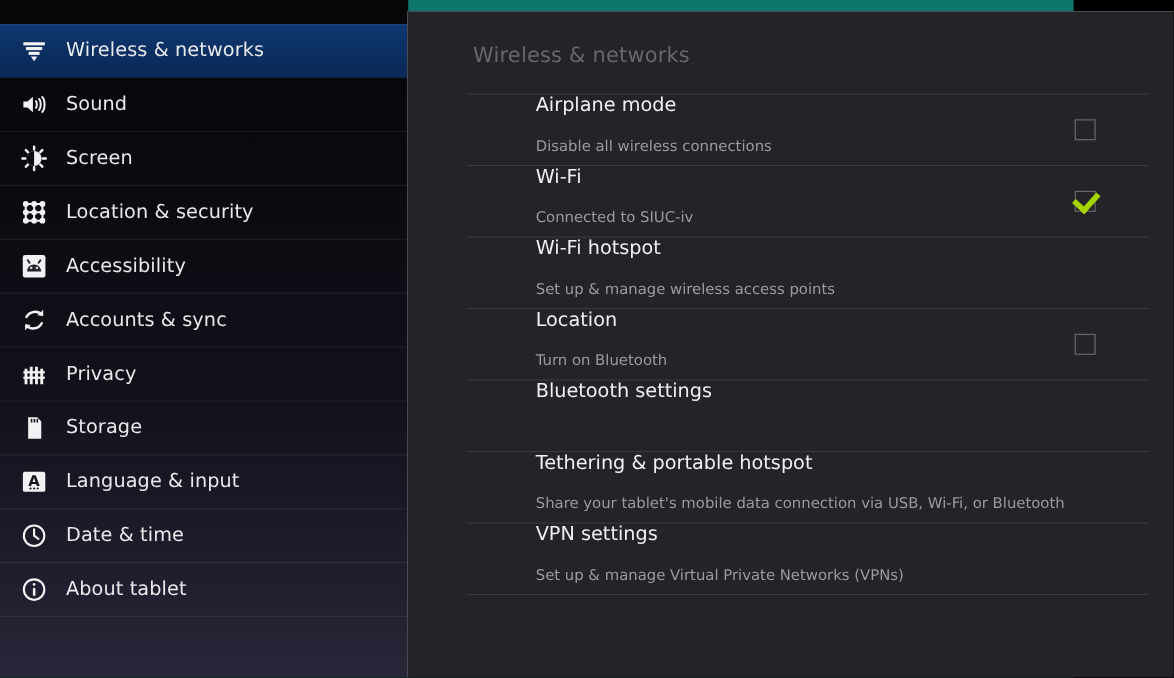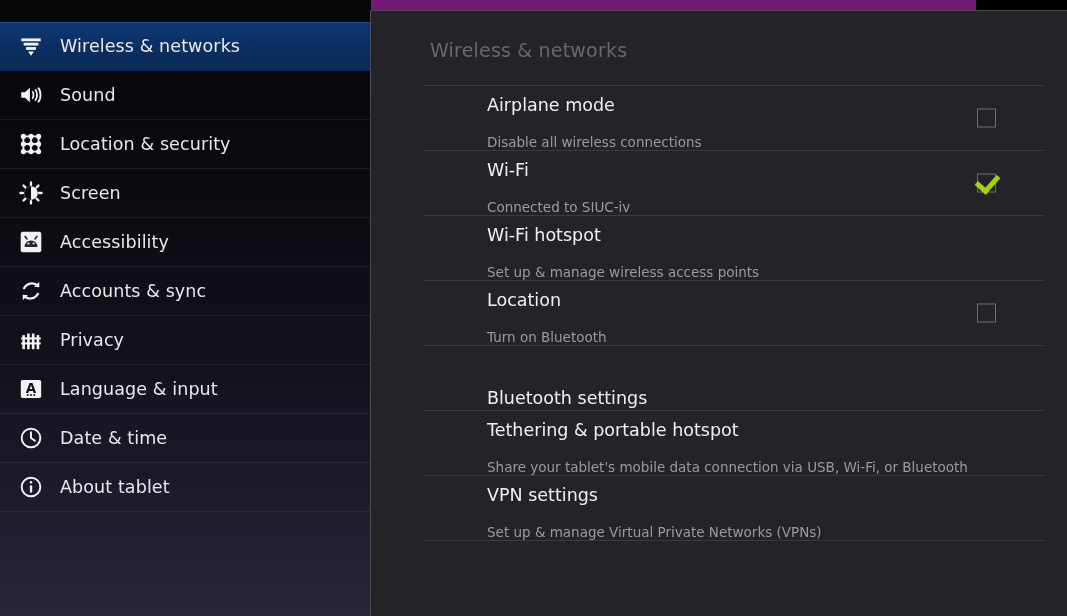--- a/index.html
+++ b/index.html
@@ -5,21 +5,21 @@
   * { margin:0; padding:0; box-sizing:border-box; }
   html, body {
     width:1067px; height:616px;
     background:#000;
     font-family:"DejaVu Sans", sans-serif;
     overflow:hidden;
   }
   #screen {
     position:relative;
     width:976px; height:616px;
-    background:#701a75;
+    background:#0f766e;
   }
 
   
   #sidebar {
     position:absolute; left:0; top:0;
     width:371px; height:616px;
     background:linear-gradient(180deg,#070709 0%,#0a0a10 28%,#13121c 60%,#201d2e 85%,#2a2639 100%);
   }
   .sb-top-gap { height:22px; background:#060609; }
   .sb-item {
@@ -62,21 +62,21 @@
     letter-spacing:0.2px;
   }
   #rows {
     position:absolute; left:53px; top:74px;
     width:620px;
   }
   .row {
     position:relative;
     border-top:1px solid #3a3a40;
     height:65px;
-    display:flex; align-items:flex-end;
+    display:flex; align-items:flex-start;
   }
   .row-text { padding-left:63px; }
   .row-title {
     font-size:17.5px; color:#f0f0f2;
     line-height:1.25;
   }
   .row-sub {
     font-size:13.5px; color:#9b9b9f;
     margin-top:17px; line-height:1.2;
   }
@@ -122,20 +122,32 @@
         <div class="sb-item">
           <span class="sb-icon">
             <svg width="26" height="26" viewBox="0 0 24 24" fill="none">
               <path d="M3 9.5h3.4L11 5.4v13.2L6.4 14.5H3z" fill="#f2f2f4"></path>
               <path d="M13.6 9.2c.9.8.9 4.8 0 5.6" stroke="#f2f2f4" stroke-width="1.7" stroke-linecap="round"></path>
               <path d="M16.2 7.4c1.8 1.6 1.8 7.6 0 9.2" stroke="#f2f2f4" stroke-width="1.7" stroke-linecap="round"></path>
               <path d="M18.8 5.8c2.6 2.4 2.6 10 0 12.4" stroke="#f2f2f4" stroke-width="1.7" stroke-linecap="round"></path>
             </svg>
           </span>
           <span class="sb-label">Sound</span>
+        </div>
+        <div class="sb-item">
+          <span class="sb-icon">
+            <svg width="26" height="26" viewBox="0 0 24 24" fill="none">
+              <circle cx="12" cy="12" r="6.3" fill="#f2f2f4"></circle>
+              <g stroke="#f2f2f4" stroke-width="2.1" stroke-linecap="round">
+                <path d="M12 2.2v2.4M12 19.4v2.4M2.2 12h2.4M19.4 12h2.4M5.1 5.1l1.7 1.7M17.2 17.2l1.7 1.7M18.9 5.1l-1.7 1.7M6.8 17.2l-1.7 1.7"></path>
+              </g>
+              <path d="M12 5.7a6.3 6.3 0 000 12.6z" fill="#0a0a12"></path>
+            </svg>
+          </span>
+          <span class="sb-label">Screen</span>
         </div>
         <div class="sb-item">
           <span class="sb-icon">
             <svg width="26" height="26" viewBox="0 0 24 24" fill="none">
               <g stroke="#f2f2f4" stroke-width="1.7">
                 <path d="M5 5h14M5 12h14M5 19h14M5 5v14M12 5v14M19 5v14"></path>
               </g>
               <g fill="#f2f2f4">
                 <circle cx="5" cy="5" r="2.4"></circle>
                 <circle cx="12" cy="5" r="2.4"></circle>
@@ -147,32 +159,20 @@
                 <circle cx="12" cy="19" r="2.4"></circle>
                 <circle cx="19" cy="19" r="2.4"></circle>
               </g>
             </svg>
           </span>
           <span class="sb-label">Location &amp; security</span>
         </div>
         <div class="sb-item">
           <span class="sb-icon">
             <svg width="26" height="26" viewBox="0 0 24 24" fill="none">
-              <circle cx="12" cy="12" r="6.3" fill="#f2f2f4"></circle>
-              <g stroke="#f2f2f4" stroke-width="2.1" stroke-linecap="round">
-                <path d="M12 2.2v2.4M12 19.4v2.4M2.2 12h2.4M19.4 12h2.4M5.1 5.1l1.7 1.7M17.2 17.2l1.7 1.7M18.9 5.1l-1.7 1.7M6.8 17.2l-1.7 1.7"></path>
-              </g>
-              <path d="M12 5.7a6.3 6.3 0 000 12.6z" fill="#0a0a12"></path>
-            </svg>
-          </span>
-          <span class="sb-label">Screen</span>
-        </div>
-        <div class="sb-item">
-          <span class="sb-icon">
-            <svg width="26" height="26" viewBox="0 0 24 24" fill="none">
               <rect x="2.5" y="2.5" width="19" height="19" rx="2" fill="#f2f2f4"></rect>
               <path d="M6 16.5c0-3.3 2.7-6 6-6s6 2.7 6 6z" fill="#26262c"></path>
               <g stroke="#26262c" stroke-width="1.5" stroke-linecap="round">
                 <path d="M8.3 9.2L6.6 6.9M15.7 9.2l1.7-2.3"></path>
               </g>
               <circle cx="9.6" cy="13.4" r="1" fill="#f2f2f4"></circle>
               <circle cx="14.4" cy="13.4" r="1" fill="#f2f2f4"></circle>
             </svg>
           </span>
           <span class="sb-label">Accessibility</span>
@@ -197,20 +197,33 @@
                 <path d="M12.8 6h2.4v14.5h-2.4z"></path>
                 <path d="M17.2 7.5h2.4v13h-2.4z"></path>
               </g>
               <g fill="#f2f2f4">
                 <rect x="3" y="9.6" width="18" height="1.9"></rect>
                 <rect x="3" y="14.2" width="18" height="1.9"></rect>
               </g>
             </svg>
           </span>
           <span class="sb-label">Privacy</span>
+        </div>
+        <div class="sb-item">
+          <span class="sb-icon">
+            <svg width="26" height="26" viewBox="0 0 24 24" fill="none">
+              <path d="M7 3h7.6L18 6.6V21H7z" fill="#f2f2f4"></path>
+              <g fill="#14141c">
+                <rect x="9.2" y="4.4" width="1.3" height="3.1"></rect>
+                <rect x="11.6" y="4.4" width="1.3" height="3.1"></rect>
+                <rect x="14" y="4.4" width="1.3" height="3.1"></rect>
+              </g>
+            </svg>
+          </span>
+          <span class="sb-label">Storage</span>
         </div>
         <div class="sb-item">
           <span class="sb-icon">
             <svg width="26" height="26" viewBox="0 0 24 24" fill="none">
               <rect x="2.6" y="3.6" width="18.8" height="16.8" rx="1.6" fill="#f2f2f4"></rect>
               <text x="12" y="15.4" text-anchor="middle" font-size="12.5" font-weight="bold" font-family="DejaVu Sans, sans-serif" fill="#14141c">A</text>
               <g fill="#14141c">
                 <circle cx="9" cy="17.6" r="0.9"></circle>
                 <circle cx="12" cy="17.6" r="0.9"></circle>
                 <circle cx="15" cy="17.6" r="0.9"></circle>

